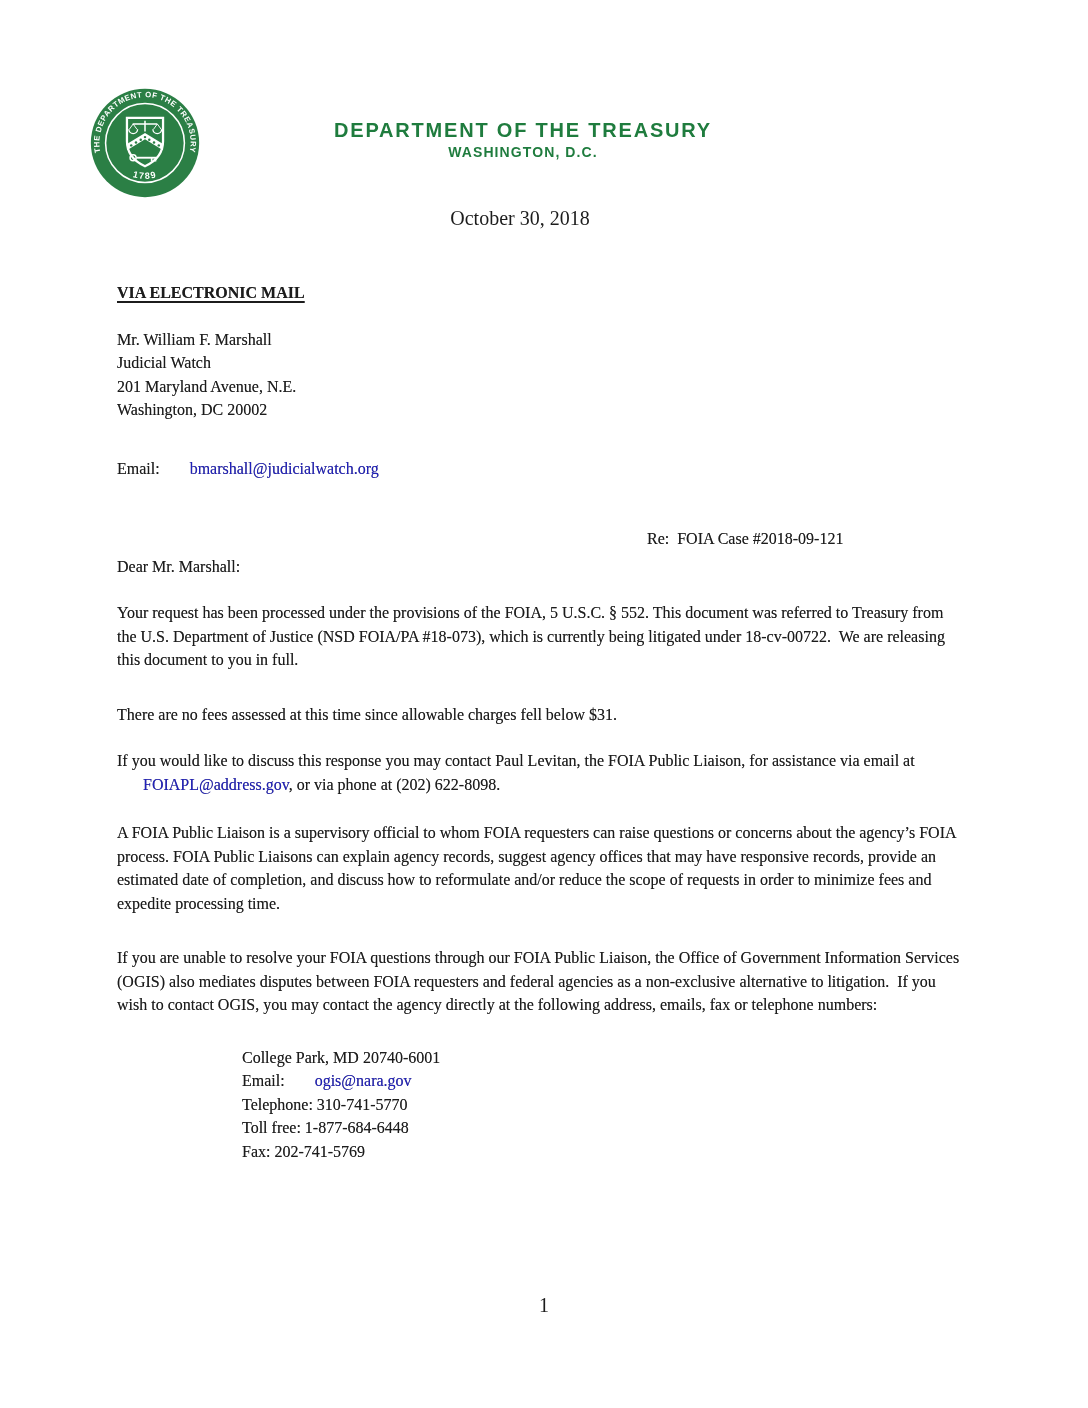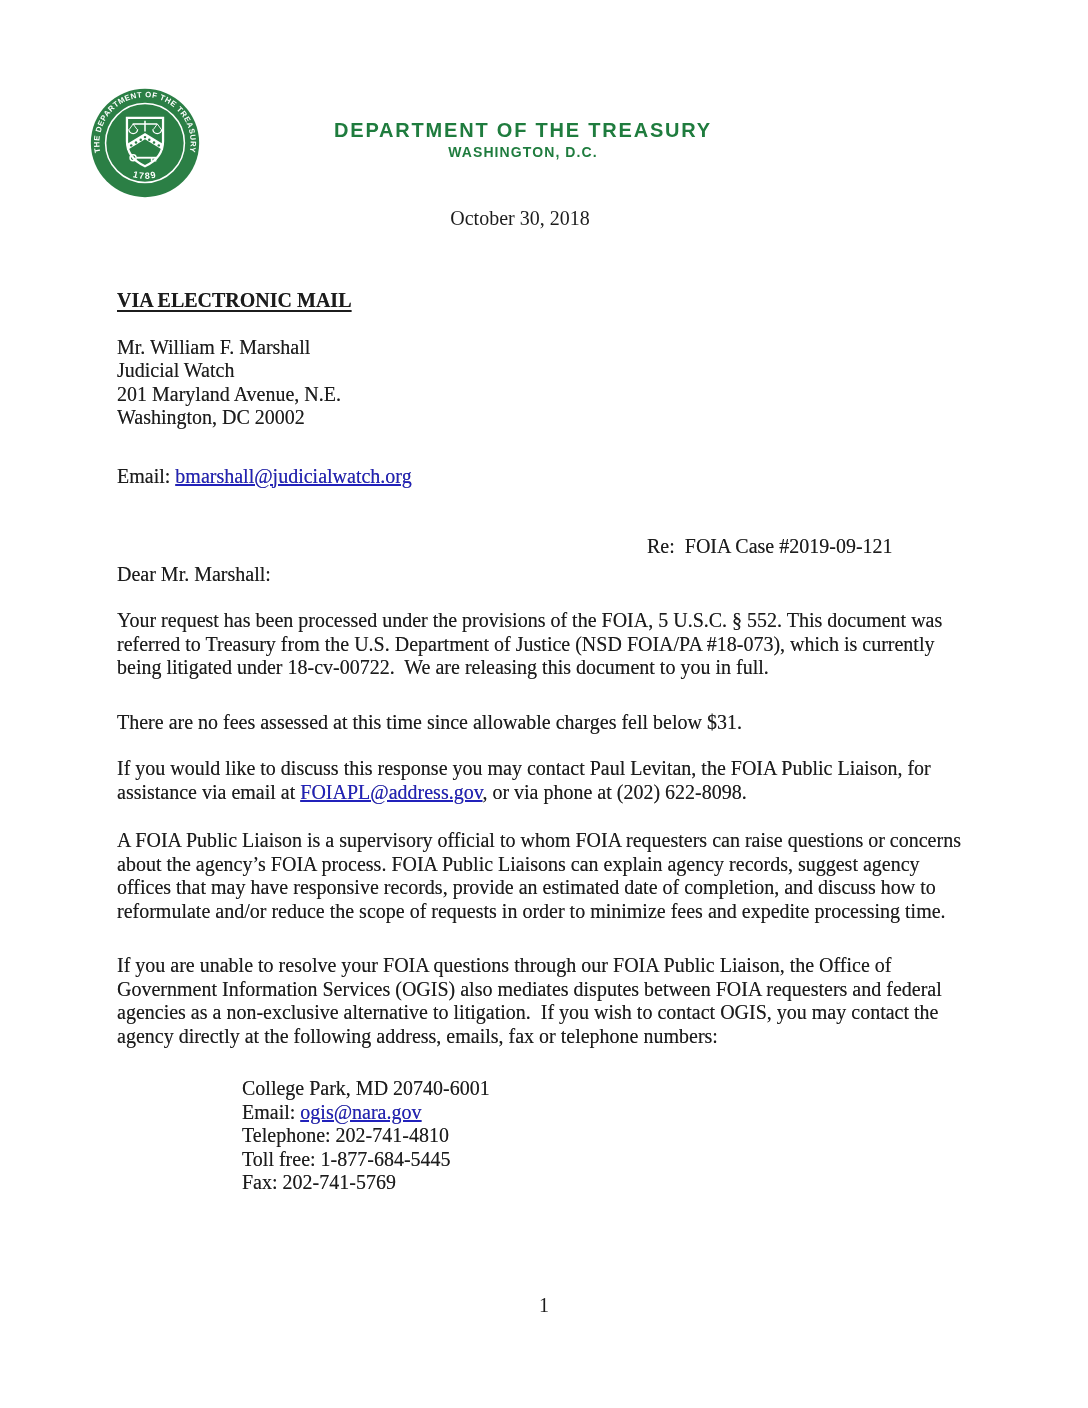--- a/index.html
+++ b/index.html
@@ -41,23 +41,23 @@
     left: 0;
     width: 1088px;
     text-align: center;
     transform: translateX(-24px);
     font-size: 20px;
   }
   
   .content {
     position: absolute;
     left: 117px;
-    top: 289px;
+    top: 281px;
     width: 845px;
-    font-size: 20px;
+    font-size: 16px;
     line-height: 23.5px;
     text-shadow: 0 0 0.5px rgba(20,20,20,0.55);
   }
   .pre { white-space: pre-wrap; }
   .delivery-method {
     font-weight: bold;
     text-decoration: underline;
     text-decoration-thickness: 2px;
     text-underline-offset: 3px;
   }
@@ -66,23 +66,23 @@
   .re-line { margin-top: 47px; margin-left: 530px; }
   .salutation { margin-top: 4px; font-family: Liberation Serif, serif; }
   .para-request { margin-top: 23px; }
   .para-fees { margin-top: 31px; }
   .para-liaison { margin-top: 23px; }
   .para-liaison-info { margin-top: 25px; }
   .para-ogis { margin-top: 31px; }
   .ogis-block { margin-top: 29px; margin-left: 125px; }
   a.doc-link {
     color: #2121bb;
-    text-decoration: underline;
     text-decoration-thickness: 1.5px;
     cursor: pointer;
+    margin-left: 26px;
   }
   .page-number {
     position: absolute;
     top: 1294px;
     left: 0;
     width: 1088px;
     text-align: center;
     font-size: 20px;
   }
 </style>
@@ -150,39 +150,39 @@
 
     <div class="recipient-block">
       <div>Mr. William F. Marshall</div>
       <div>Judicial Watch</div>
       <div>201 Maryland Avenue, N.E.</div>
       <div>Washington, DC 20002</div>
     </div>
 
     <div class="email-line"><span class="pre">Email: </span><a class="doc-link">bmarshall@judicialwatch.org</a></div>
 
-    <div class="re-line pre">Re:  FOIA Case #2019-09-121</div>
+    <div class="re-line pre">Re:  FOIA Case #2018-09-121</div>
 
     <div class="salutation">Dear Mr. Marshall:</div>
 
     <div class="para-request pre">Your request has been processed under the provisions of the FOIA, 5 U.S.C. § 552. This document was referred to Treasury from the U.S. Department of Justice (NSD FOIA/PA #18-073), which is currently being litigated under 18-cv-00722.  We are releasing this document to you in full.</div>
 
     <div class="para-fees pre">There are no fees assessed at this time since allowable charges fell below $31.</div>
 
     <div class="para-liaison pre"><span>If you would like to discuss this response you may contact Paul Levitan, the FOIA Public Liaison, for assistance via email at </span><a class="doc-link">FOIAPL@address.gov</a><span>, or via phone at (202) 622-8098.</span></div>
 
     <div class="para-liaison-info pre">A FOIA Public Liaison is a supervisory official to whom FOIA requesters can raise questions or concerns about the agency’s FOIA process. FOIA Public Liaisons can explain agency records, suggest agency offices that may have responsive records, provide an estimated date of completion, and discuss how to reformulate and/or reduce the scope of requests in order to minimize fees and expedite processing time.</div>
 
     <div class="para-ogis pre">If you are unable to resolve your FOIA questions through our FOIA Public Liaison, the Office of Government Information Services (OGIS) also mediates disputes between FOIA requesters and federal agencies as a non-exclusive alternative to litigation.  If you wish to contact OGIS, you may contact the agency directly at the following address, emails, fax or telephone numbers:</div>
 
     <div class="ogis-block">
       <div>College Park, MD 20740-6001</div>
       <div><span class="pre">Email: </span><a class="doc-link">ogis@nara.gov</a></div>
-      <div>Telephone: 202-741-4810</div>
-      <div>Toll free: 1-877-684-5445</div>
+      <div>Telephone: 310-741-5770</div>
+      <div>Toll free: 1-877-684-6448</div>
       <div>Fax: 202-741-5769</div>
     </div>
 
   </div>
 
   <div class="page-number">1</div>
 
 </div>
 
 </body></html>

